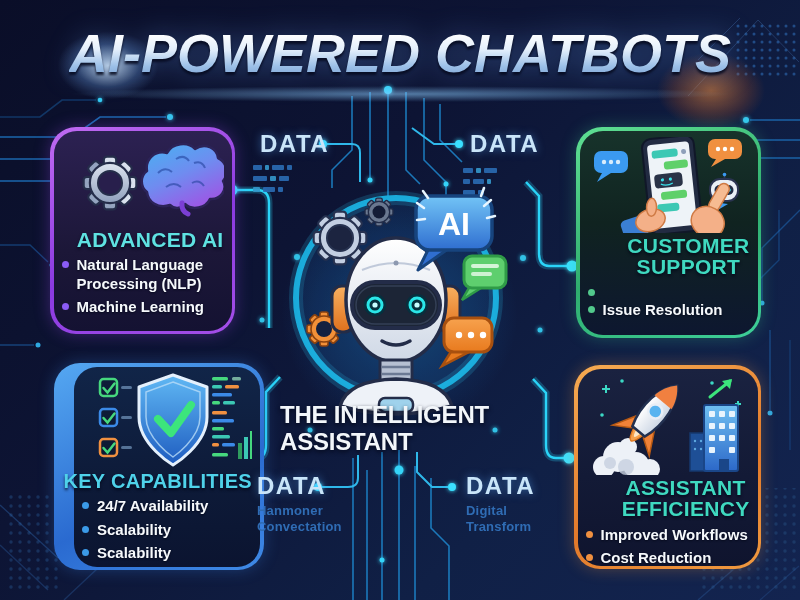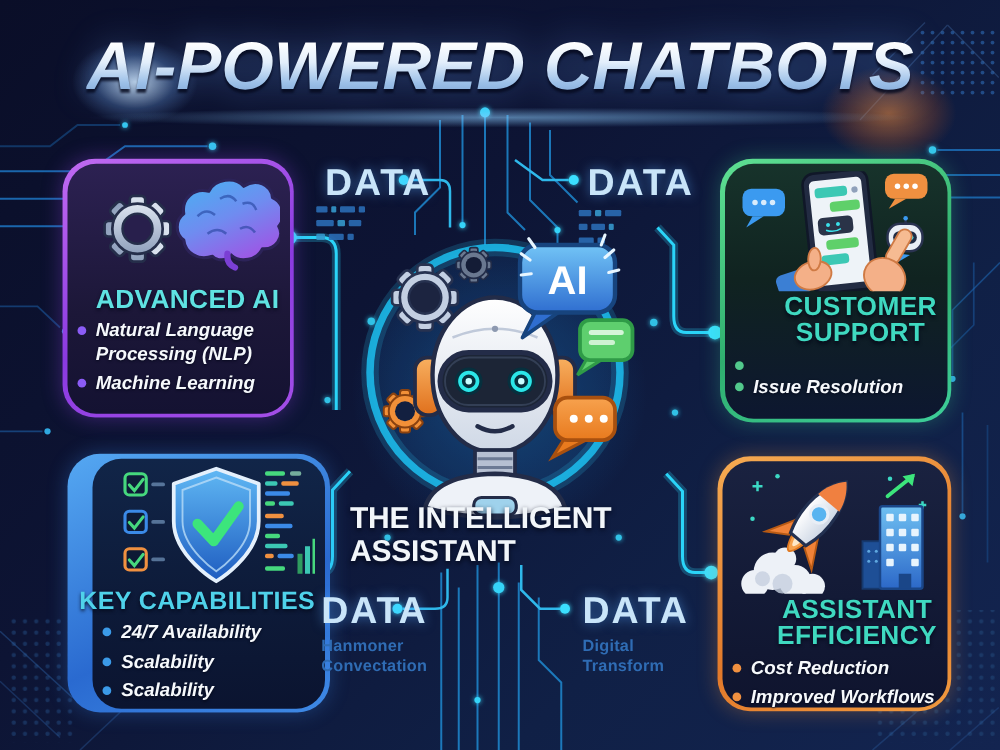--- a/index.html
+++ b/index.html
@@ -38,31 +38,31 @@
   .c-bl .card-inner{background:linear-gradient(180deg,#112548 0%,#0d1a38 60%,#0b1430 100%);}
   .c-br{left:574px;top:365px;width:180px;height:197px;
     background:linear-gradient(155deg,#f6ab52 0%,#e2792a 60%,#f09a40 100%);
     box-shadow:0 0 16px rgba(240,150,60,.3);}
   .c-br .card-inner{background:linear-gradient(180deg,#1a2240 0%,#131a36 55%,#0f142e 100%);}
   .card-icon{flex:none;display:flex;justify-content:center;}
   .card-title{margin:2px 0 5px;font-size:21px;font-weight:bold;text-align:center;
     line-height:1.04;letter-spacing:.3px;white-space:nowrap;
     text-shadow:0 2px 3px rgba(4,8,24,.8);}
   .t-cyan{color:#5fe2e2}.t-teal{color:#3fd9c0}.t-bluecyan{color:#4fd2ea;font-size:20px;}
-  .card-list{list-style:none;margin:1px 0 0;padding:0 0 0 4px;width:100%;font-style:italic;}
+  .card-list{list-style:none;margin:1px 0 0;padding:0 0 0 4px;width:100%;}
   .card-list li{display:flex;gap:8px;font-size:15px;font-weight:bold;color:#f6f9fc;
     line-height:1.22;margin-bottom:5px;text-shadow:0 1px 2px rgba(4,8,24,.8);}
   .dot{width:7px;height:7px;border-radius:50%;margin-top:5px;flex:none;}
   .d-purple{background:#8b5cf6}.d-green{background:#52c98c}.d-blue{background:#3b9ae8}.d-orange{background:#f09040}
   .robot{position:absolute;left:278px;top:176px;z-index:4;}
   .center-caption{position:absolute;left:280px;top:402px;width:240px;z-index:6;
     font-size:24px;font-weight:bold;color:#f2f6fa;line-height:1.12;letter-spacing:-.2px;
     text-shadow:0 2px 4px rgba(4,8,26,.95);}
   .data-label{position:absolute;z-index:6;}
-  .data-word{font-size:30px;font-weight:bold;color:#c9e5f9;letter-spacing:1.5px;
+  .data-word{font-size:24px;font-weight:bold;color:#c9e5f9;letter-spacing:1.5px;
     text-shadow:0 0 9px rgba(90,170,255,.55);}
   .data-sub{font-size:13px;font-weight:bold;color:#2f6cb4;line-height:1.2;letter-spacing:.2px;margin-top:3px;}
   .dl-tl{left:260px;top:130px;} .dl-tr{left:470px;top:130px;}
   .dl-bl{left:257px;top:472px;} .dl-br{left:466px;top:472px;}
 </style>
 </head>
 <body>
 
 <div class="stage">
 
@@ -485,25 +485,25 @@
           </g>
         </svg>
       </div>
       <h2 class="card-title t-teal">
         <span>ASSISTANT</span><br>
         <span>EFFICIENCY</span>
       </h2>
       <ul class="card-list">
         <li>
             <span class="dot d-orange"></span>
+            <span>Improved Workflows</span>
+          </li>
+        <li>
+            <span class="dot d-orange"></span>
             <span>Cost Reduction</span>
-          </li>
-        <li>
-            <span class="dot d-orange"></span>
-            <span>Improved Workflows</span>
           </li>
       </ul>
     </div>
   </section>
 
   <svg class="robot" width="250" height="255" viewBox="0 0 250 255">
     <defs>
       <linearGradient id="headG" x1="0" y1="0" x2="0" y2="1">
           <stop offset="0" stop-color="#ffffff"></stop>
           <stop offset="1" stop-color="#cfd8e6"></stop>

